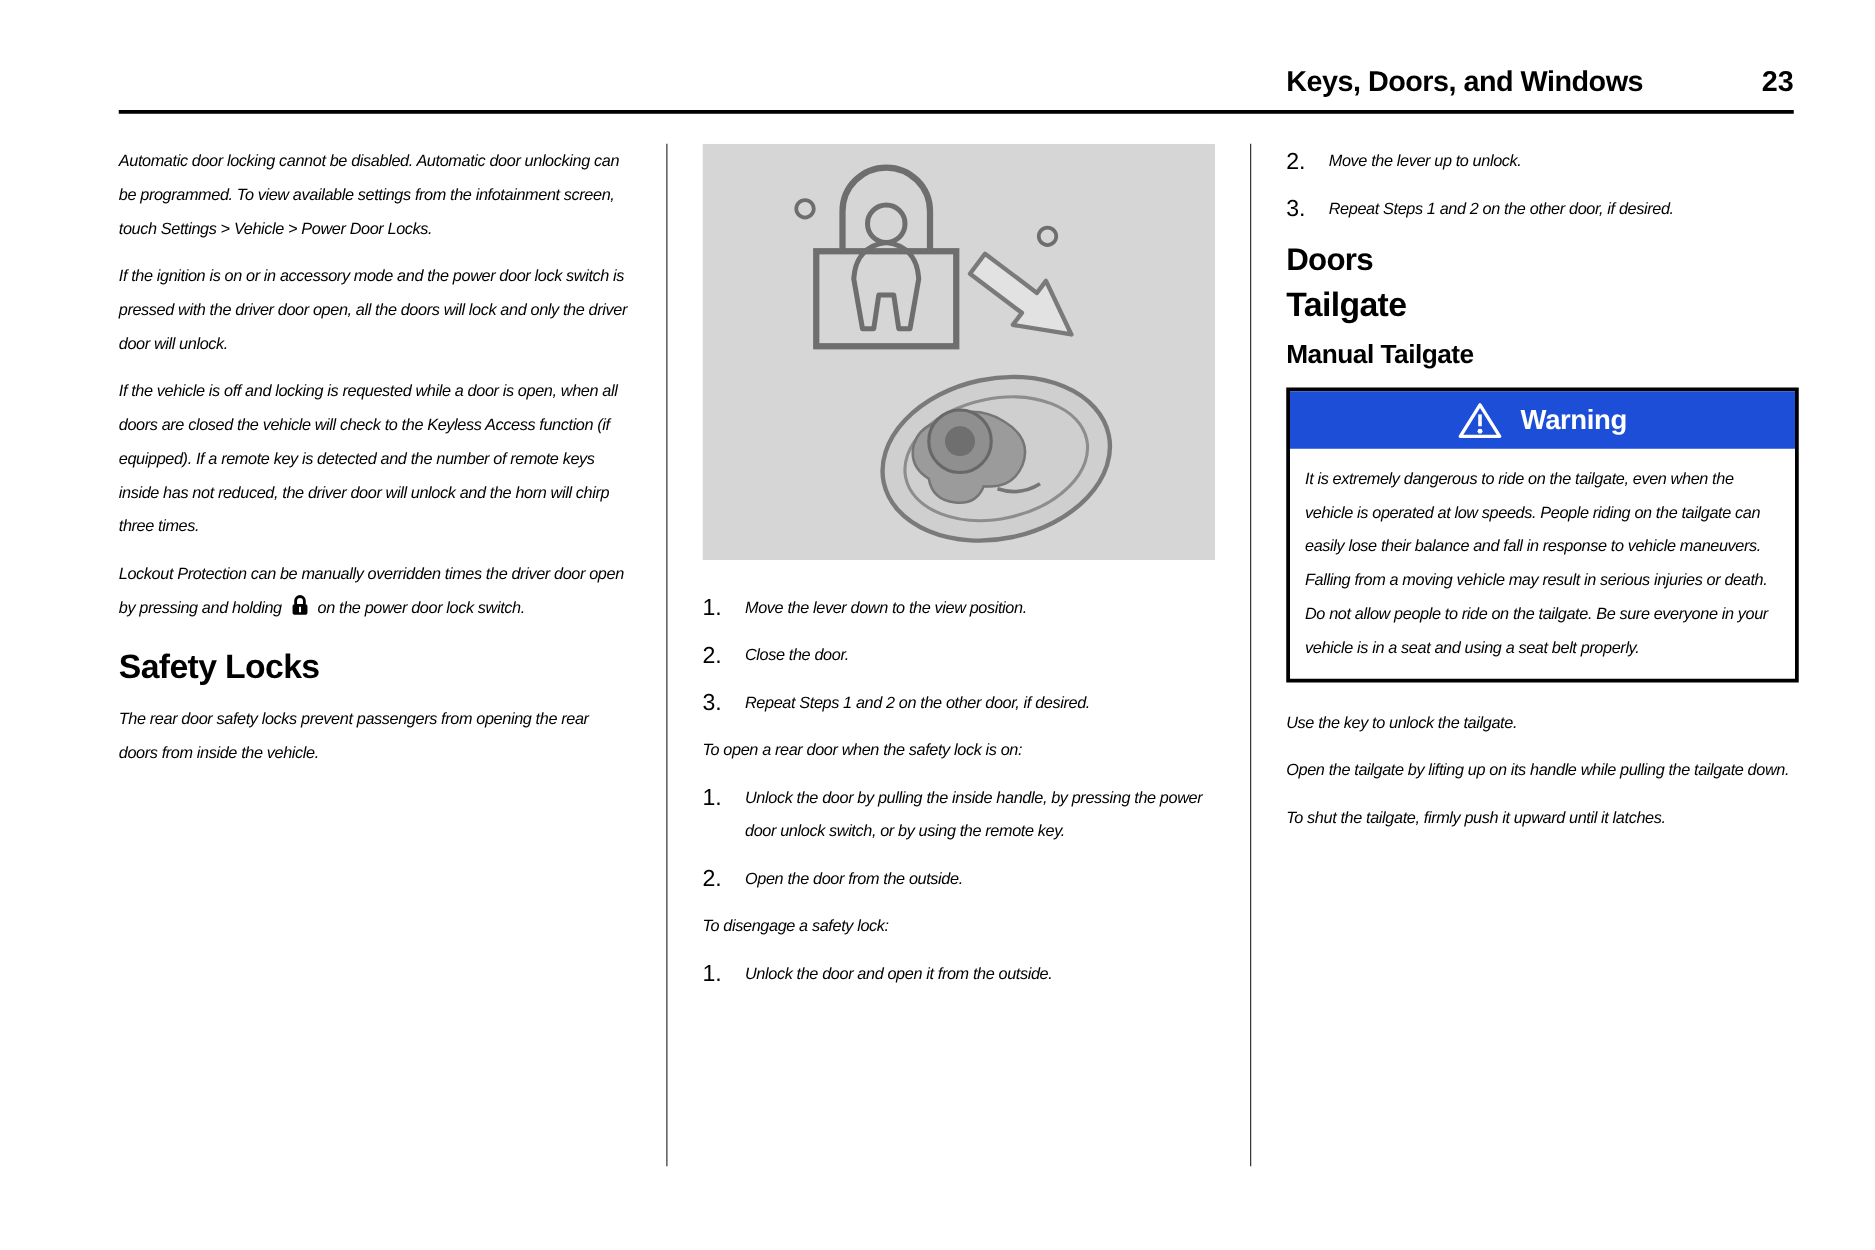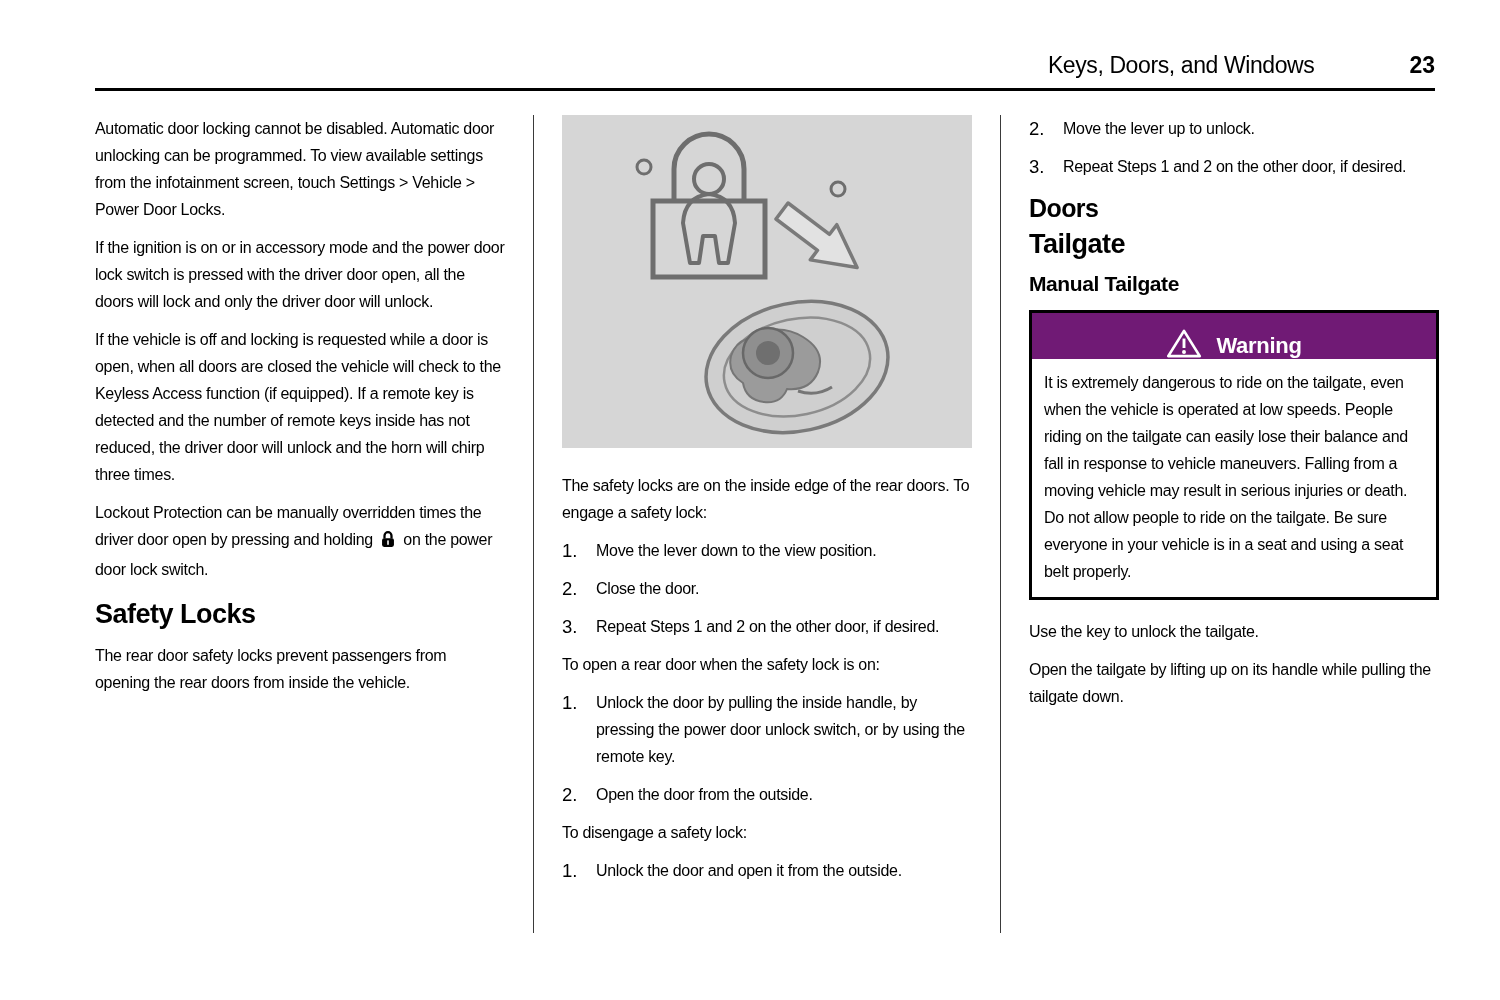--- a/index.html
+++ b/index.html
@@ -6,52 +6,52 @@
   html,body { width:1500px; height:1000px; background:#fff; }
   body {
     font-family:"Liberation Sans", sans-serif;
     color:#000;
     -webkit-font-smoothing:antialiased;
   }
   .page { width:1500px; height:1000px; padding:52px 65px 0 95px; overflow:hidden; }
 
   
   .header-row { display:flex; justify-content:flex-end; align-items:baseline; gap:95px; }
-  .header-title { font-size:23px; font-weight:400; letter-spacing:-0.4px; }
+  .header-title { font-size:23px; font-weight:700; letter-spacing:-0.4px; }
   .header-page  { font-size:23px; font-weight:700; }
   .header-rule  { border-bottom:3px solid #000; margin-top:9px; }
 
   
   .columns { display:flex; margin-top:24px; align-items:flex-start; }
   .col { width:410px; flex:0 0 410px; }
   .col-divider { width:1px; flex:0 0 1px; background:#3a3a3a; height:818px; margin:0 28px; }
 
   
   p, .txt, .warning-body {
-    font-size:16px; line-height:27px; letter-spacing:-0.3px;
+    font-size:13px; line-height:27px; letter-spacing:-0.3px;font-style:italic;
   }
   p { margin-bottom:11px; }
   h2.section { font-size:27px; font-weight:700; letter-spacing:-0.5px; margin:16px 0 12px; }
   h1.big { font-size:25px; font-weight:700; letter-spacing:-0.6px; margin:14px 0 6px; }
   h3.sub { font-size:21px; font-weight:700; letter-spacing:-0.4px; margin:8px 0 14px; }
 
   .num-list { list-style:none; margin:2px 0 4px; }
   .num-list li { display:flex; margin-bottom:11px; }
   .num-list .num { flex:0 0 34px; font-size:18.5px; line-height:27px; }
   .num-list .txt { flex:1; }
 
   
   figure.illus { width:410px; height:333px; margin-bottom:24px; }
   figure.illus svg { display:block; }
 
   
   .warning-box { border:3px solid #000; margin:10px 0 18px; }
   .warning-header {
-    background:#701a75; color:#fff; height:46px;
-    display:flex; align-items:flex-end; justify-content:center; gap:14px;
+    background:#1d4ed8; color:#fff; height:46px;
+    display:flex; align-items:center; justify-content:center; gap:14px;
   }
   .warning-header .wlabel { font-size:22px; font-weight:700; letter-spacing:-0.3px; }
   .warning-body { padding:10px 12px 12px; }
 
   .inline-lock { display:inline-block; vertical-align:-3px; margin:0 4px; }
 </style>
 </head>
 <body>
 
 <div class="page">
@@ -115,21 +115,20 @@
             <ellipse cx="235" cy="252" rx="92" ry="64" fill="#cfcfcf" stroke="#7a7a7a" stroke-width="3.5"></ellipse>
             <ellipse cx="235" cy="252" rx="74" ry="48" fill="none" stroke="#8d8d8d" stroke-width="2.5"></ellipse>
           </g>
           <path d="M185 224 q30 -18 56 -2 q23 14 15 35 q-8 19 -31 17 q-6 15 -23 13 q-18 -2 -21 -19 q-16 -10 -12 -27 q4 -13 16 -17 z" fill="#9b9b9b" stroke="#767676" stroke-width="2"></path>
           <circle cx="206" cy="238" r="25" fill="#8f8f8f" stroke="#686868" stroke-width="2.5"></circle>
           <circle cx="206" cy="238" r="12" fill="#6f6f6f"></circle>
           <path d="M236 276 q18 6 34 -4" fill="none" stroke="#767676" stroke-width="3"></path>
         </svg>
       </figure>
 
-      <p>The safety locks are on the inside edge of the rear doors. To engage a safety lock:</p>
 
       <ol class="num-list">
         <li>
           <span class="num">1.</span>
           <span class="txt">Move the lever down to the view position.</span>
         </li>
         <li>
           <span class="num">2.</span>
           <span class="txt">Close the door.</span>
         </li>
@@ -190,16 +189,17 @@
             <circle cx="20" cy="26.5" r="2.2" fill="#fff"></circle>
           </svg>
             </span>
           <span class="wlabel">Warning</span>
         </div>
         <div class="warning-body">It is extremely dangerous to ride on the tailgate, even when the vehicle is operated at low speeds. People riding on the tailgate can easily lose their balance and fall in response to vehicle maneuvers. Falling from a moving vehicle may result in serious injuries or death. Do not allow people to ride on the tailgate. Be sure everyone in your vehicle is in a seat and using a seat belt properly.</div>
       </div>
 
       <p>Use the key to unlock the tailgate.</p>
       <p>Open the tailgate by lifting up on its handle while pulling the tailgate down.</p>
+      <p>To shut the tailgate, firmly push it upward until it latches.</p>
     </section>
 
   </main>
 </div>
 
 </body></html>

